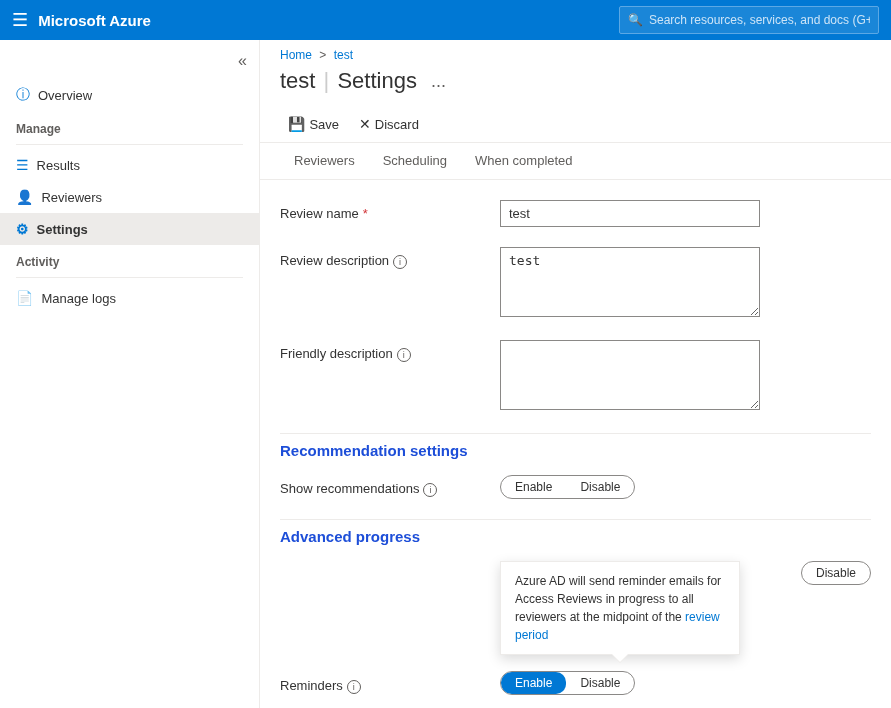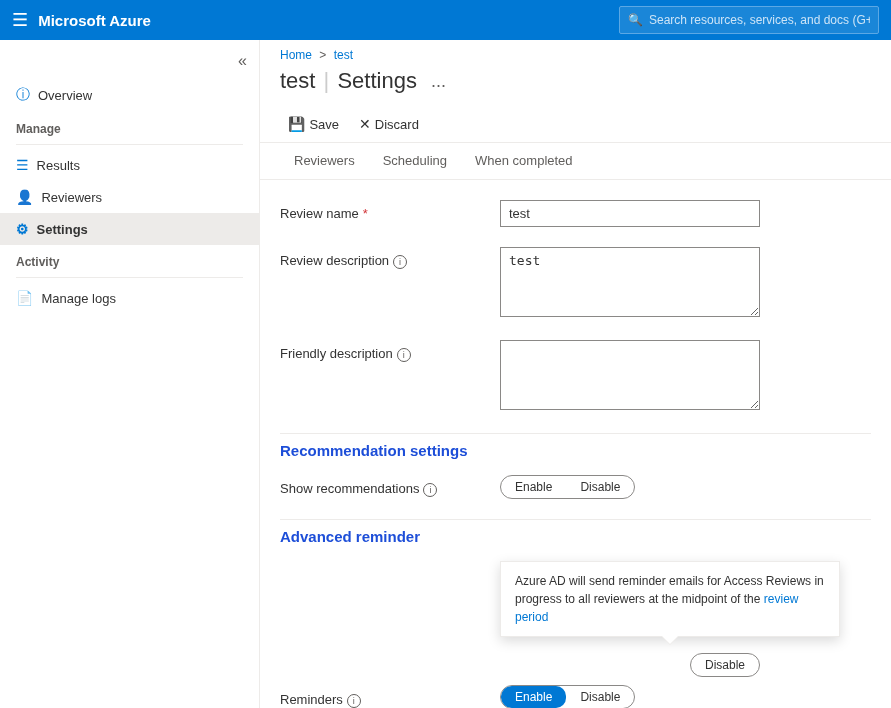--- a/index.html
+++ b/index.html
@@ -450,25 +450,25 @@
           <span class="info-icon">i</span>
         </div>
         <div class="form-field">
           <div class="toggle-group">
             <button class="toggle-btn">Enable</button>
             <button class="toggle-btn">Disable</button>
           </div>
         </div>
       </div>
 
-      <div class="section-header advanced-section">Advanced reminder</div>
+      <div class="section-header advanced-section">Advanced progress</div>
 
       <div style="display:flex; align-items:flex-start; margin-bottom:8px;">
         <div style="width:220px; min-width:220px;"></div>
-        <div style="flex:1; display:flex; flex-direction:column; align-items:flex-start; gap:8px;">
+        <div style="flex:1; display:flex; flex-direction:row; align-items:flex-start; gap:8px;">
           <div class="tooltip-callout">
             <span>Azure AD will send reminder emails for Access Reviews in progress to all reviewers at the midpoint of the</span>
             <a class="tooltip-link">review period</a>
           </div>
           <div style="display:flex; justify-content:flex-end; width:100%; max-width:260px;">
             <div class="toggle-group">
               <button class="toggle-btn">Disable</button>
             </div>
           </div>
         </div>

